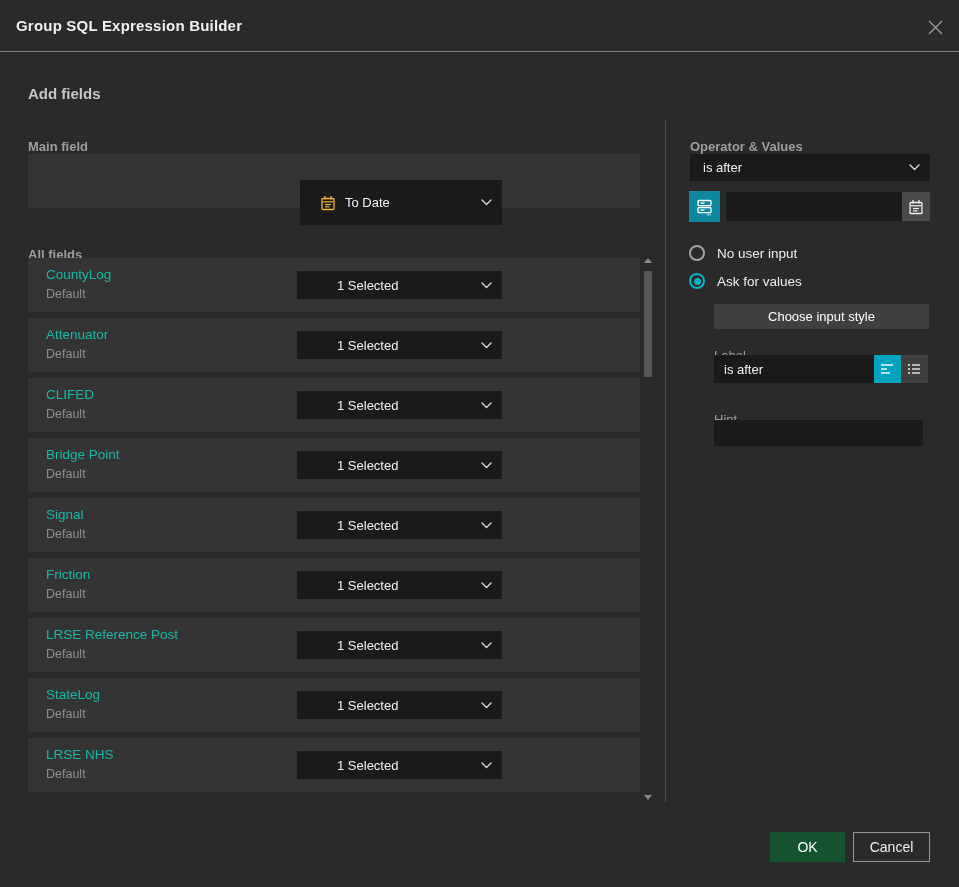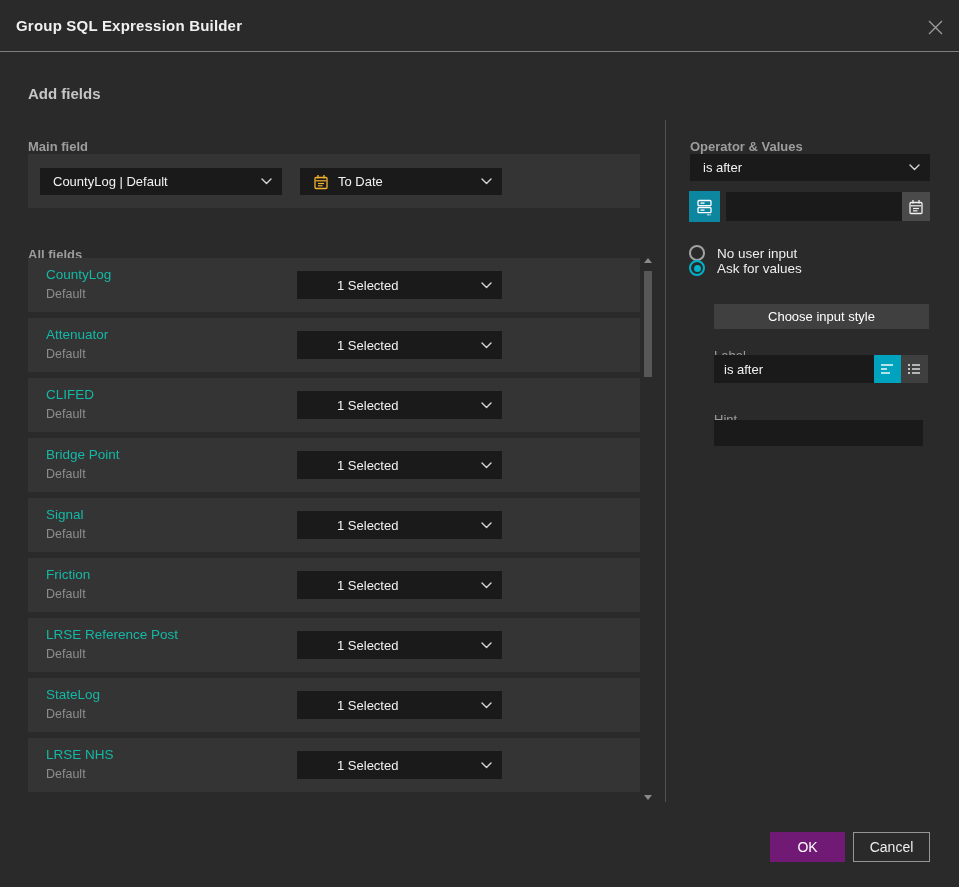--- a/index.html
+++ b/index.html
@@ -58,21 +58,21 @@
   }
 
   
   .add-fields-heading { position: absolute; left: 28px; top: 85px; }
   .main-field-label   { position: absolute; left: 28px; top: 127px; }
   .main-field-panel {
     position: absolute; left: 28px; top: 154px;
     width: 612px; height: 54px; background: #343434;
   }
   .main-field-select { left: 12px; top: 14px; width: 242px; height: 27px; }
-  .date-part-select  { left: 272px; top: 14px; width: 202px; height: 27px; padding-left: 13px; }
+  .date-part-select  { left: 272px; top: 26px; width: 202px; height: 45px; padding-left: 20px; }
   .date-part-select .cal { margin-right: 9px; flex: 0 0 auto; display: flex; }
 
   .all-fields-label { position: absolute; left: 28px; top: 235px; }
   .fields-list { position: absolute; left: 28px; top: 258px; width: 612px; }
   .field-row {
     position: relative; width: 612px; height: 54px;
     background: #343434; margin-bottom: 6px;
   }
   .field-name { position: absolute; left: 18px; top: 9px;  font-size: 13.5px; color: #14b8a6; }
   .field-sub  { position: absolute; left: 18px; top: 29px; font-size: 12.5px; color: #8e8e8e; }
@@ -104,21 +104,21 @@
   .value-input-wrap { position: absolute; left: 726px; top: 192px; width: 204px; height: 29px; }
   .value-input { left: 0; top: 0; width: 204px; height: 29px; padding-right: 32px; }
   .value-cal-btn {
     position: absolute; right: 0; top: 0; width: 28px; height: 29px;
     background: #4a4a4a; border: none; cursor: pointer;
     display: flex; align-items: center; justify-content: center;
   }
 
   .radio-row { position: absolute; left: 689px; display: flex; align-items: center; cursor: pointer; }
   .radio-row.no-input  { top: 245px; }
-  .radio-row.ask       { top: 260px; align-items: flex-end; }
+  .radio-row.ask       { top: 273px; align-items: flex-end; }
   .radio-circle {
     width: 16px; height: 16px; border-radius: 50%;
     border: 2px solid #a2a2a2; flex: 0 0 auto;
   }
   .radio-circle.checked {
     border-color: #00b2c7;
     display: flex; align-items: center; justify-content: center;
   }
   .radio-circle.checked::after {
     content: ""; width: 7px; height: 7px; border-radius: 50%; background: #00b2c7;
@@ -134,21 +134,21 @@
     width: 27px; height: 28px; border: none; cursor: pointer;
     display: flex; align-items: center; justify-content: center;
     background: #3f3f3f;
   }
   .style-toggle.active { background: #00a3bd; }
 
   .hint-label { position: absolute; left: 714px; top: 400px; font-weight: normal; }
   .hint-input { left: 714px; top: 420px; width: 209px; height: 26px; }
 
   
-  .ok-btn { left: 770px; top: 832px; width: 75px; height: 30px; background: #701a75; font-size: 14px; text-align: center; }
+  .ok-btn { left: 770px; top: 832px; width: 75px; height: 30px; background: #14532d; font-size: 14px; text-align: center; }
   .cancel-btn {
     position: absolute; left: 853px; top: 832px; width: 77px; height: 30px;
     background: transparent; border: 1px solid #969696; color: #eeeeee;
     font-size: 14px; font-family: "Liberation Sans", sans-serif; cursor: pointer;
   }
 </style>
 </head>
 <body>
 
 <svg width="0" height="0" style="position:absolute">
@@ -176,26 +176,20 @@
         <path d="M2 2 L15 15 M15 2 L2 15" stroke="#9d9d9d" stroke-width="1.3"></path>
       </svg>
     </button>
   </div>
 
   <div class="section-heading add-fields-heading">Add fields</div>
 
   <div class="group-label main-field-label">Main field</div>
 
   <div class="main-field-panel">
-    <div class="select main-field-select">
-      <span>CountyLog | Default</span>
-      <svg class="chev" width="11" height="7" viewBox="0 0 11 7">
-          <use href="#chevron-path"></use>
-        </svg>
-    </div>
     <div class="select date-part-select">
       <span class="cal">
         <svg width="16" height="16" viewBox="0 0 16 16" stroke="#f2b32d">
             <use href="#calendar-path"></use>
           </svg>
       </span>
       <span>To Date</span>
       <svg class="chev" width="11" height="7" viewBox="0 0 11 7">
           <use href="#chevron-path"></use>
         </svg>

